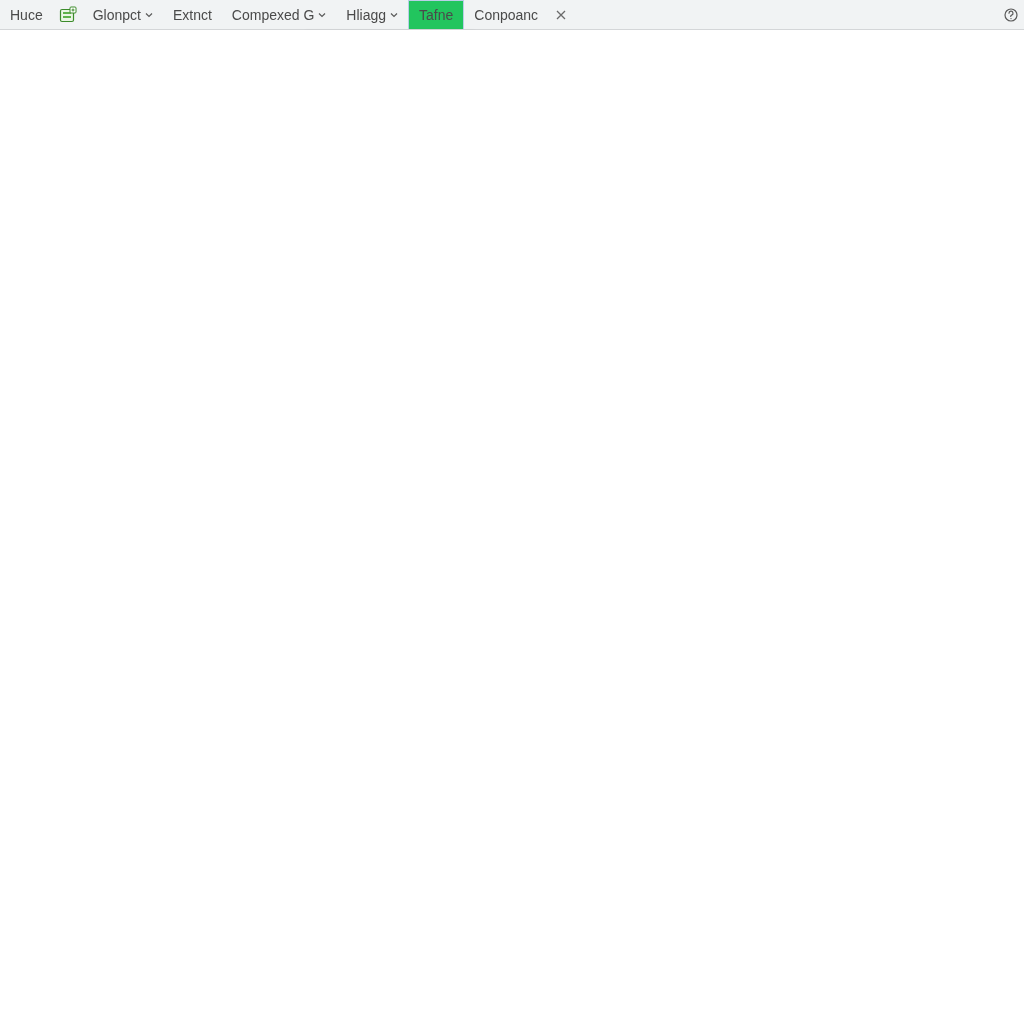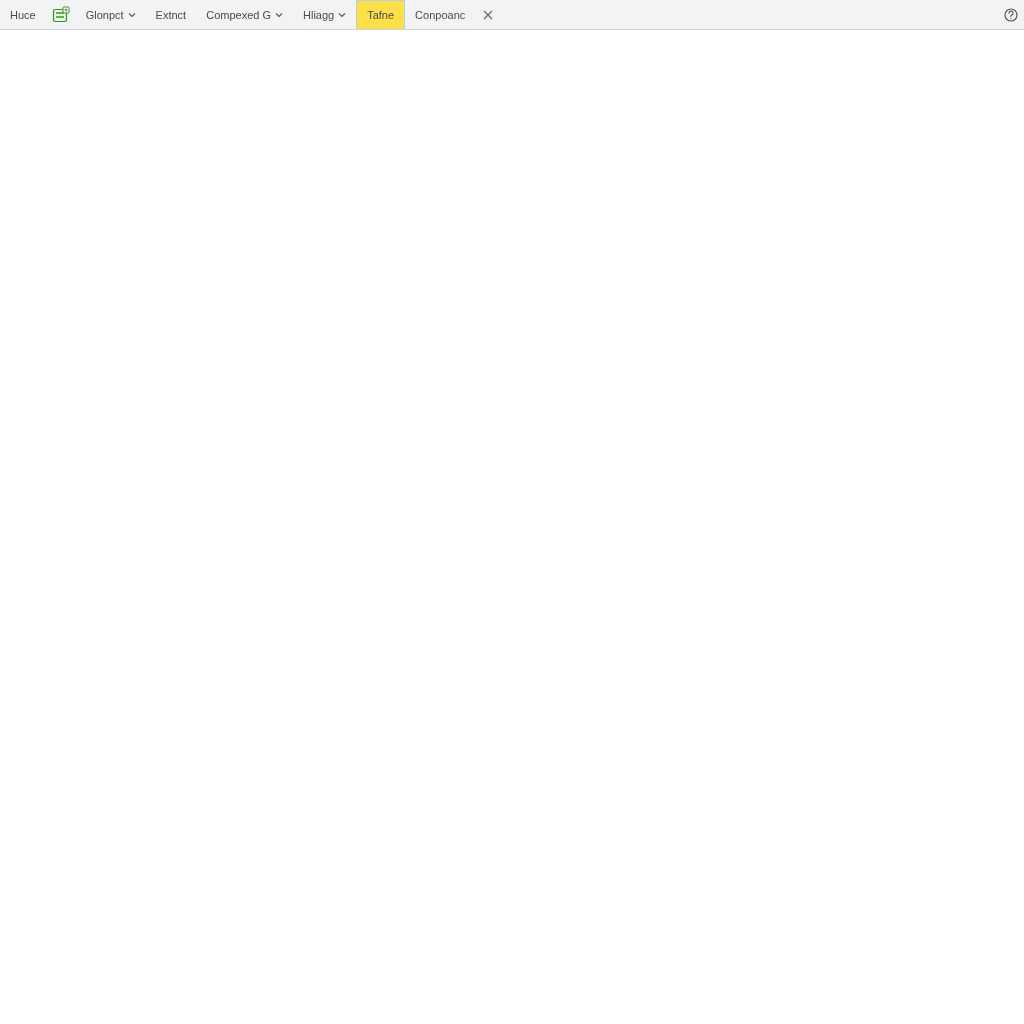--- a/index.html
+++ b/index.html
@@ -5,33 +5,33 @@
   * { box-sizing: border-box; margin: 0; padding: 0; font-family: "Segoe UI", Arial, sans-serif; }
   html, body { width: 1024px; height: 1024px; background: #ffffff; overflow: hidden; }
 
   
   .toolbar {
     height: 30px;
     background: #f1f3f4;
     border-bottom: 1px solid #d4d6d8;
     display: flex;
     align-items: stretch;
-    font-size: 11px;
+    font-size: 14px;
     color: #4a4a4a;
     user-select: none;
   }
   .tb-item {
     display: flex;
     align-items: center;
     padding: 0 10px;
     gap: 4px;
     cursor: default;
     position: relative;
   }
-  .tb-item.active { background: #fde047; border: 1px solid #b9cfe6; border-bottom: none; }
+  .tb-item.active { background: #22c55e; border: 1px solid #b9cfe6; border-bottom: none; }
 
   .chevron-down {
     width: 8px; height: 8px; display: inline-block;
   }
   .chevron-down svg, .chevron-right svg, .close-x svg, .help-q svg, .app-icon svg { display: block; }
 
   .spacer { flex: 1; }
   .tb-right { display: flex; align-items: center; padding: 0 6px; gap: 10px; }
 
   

